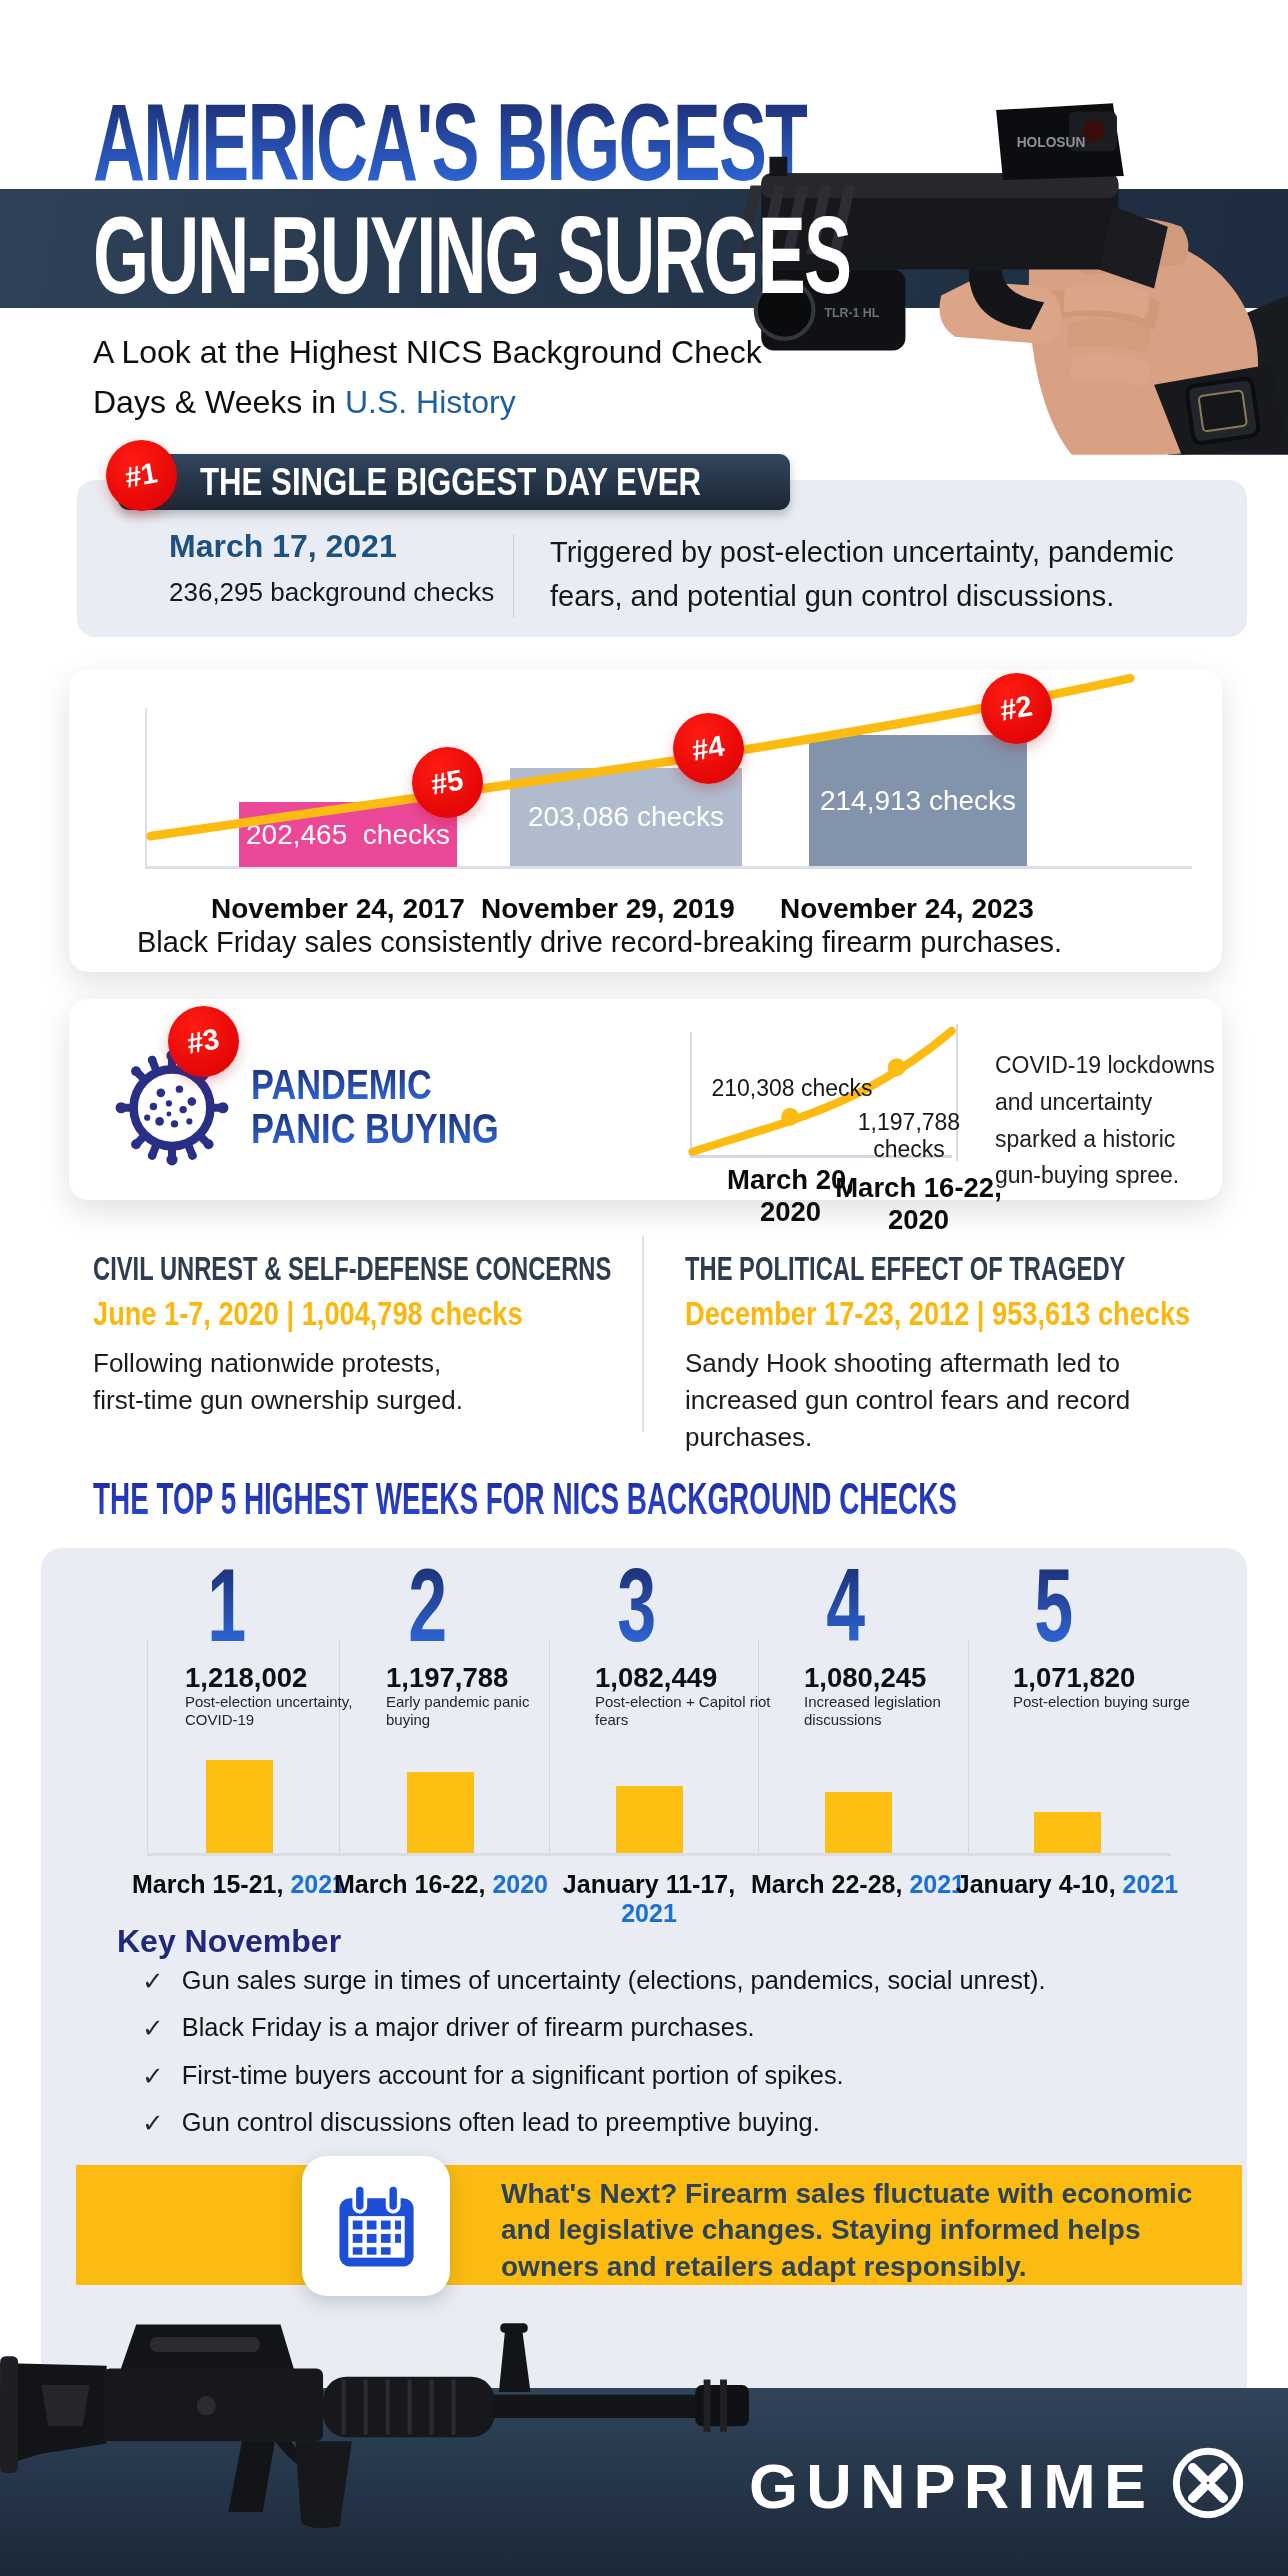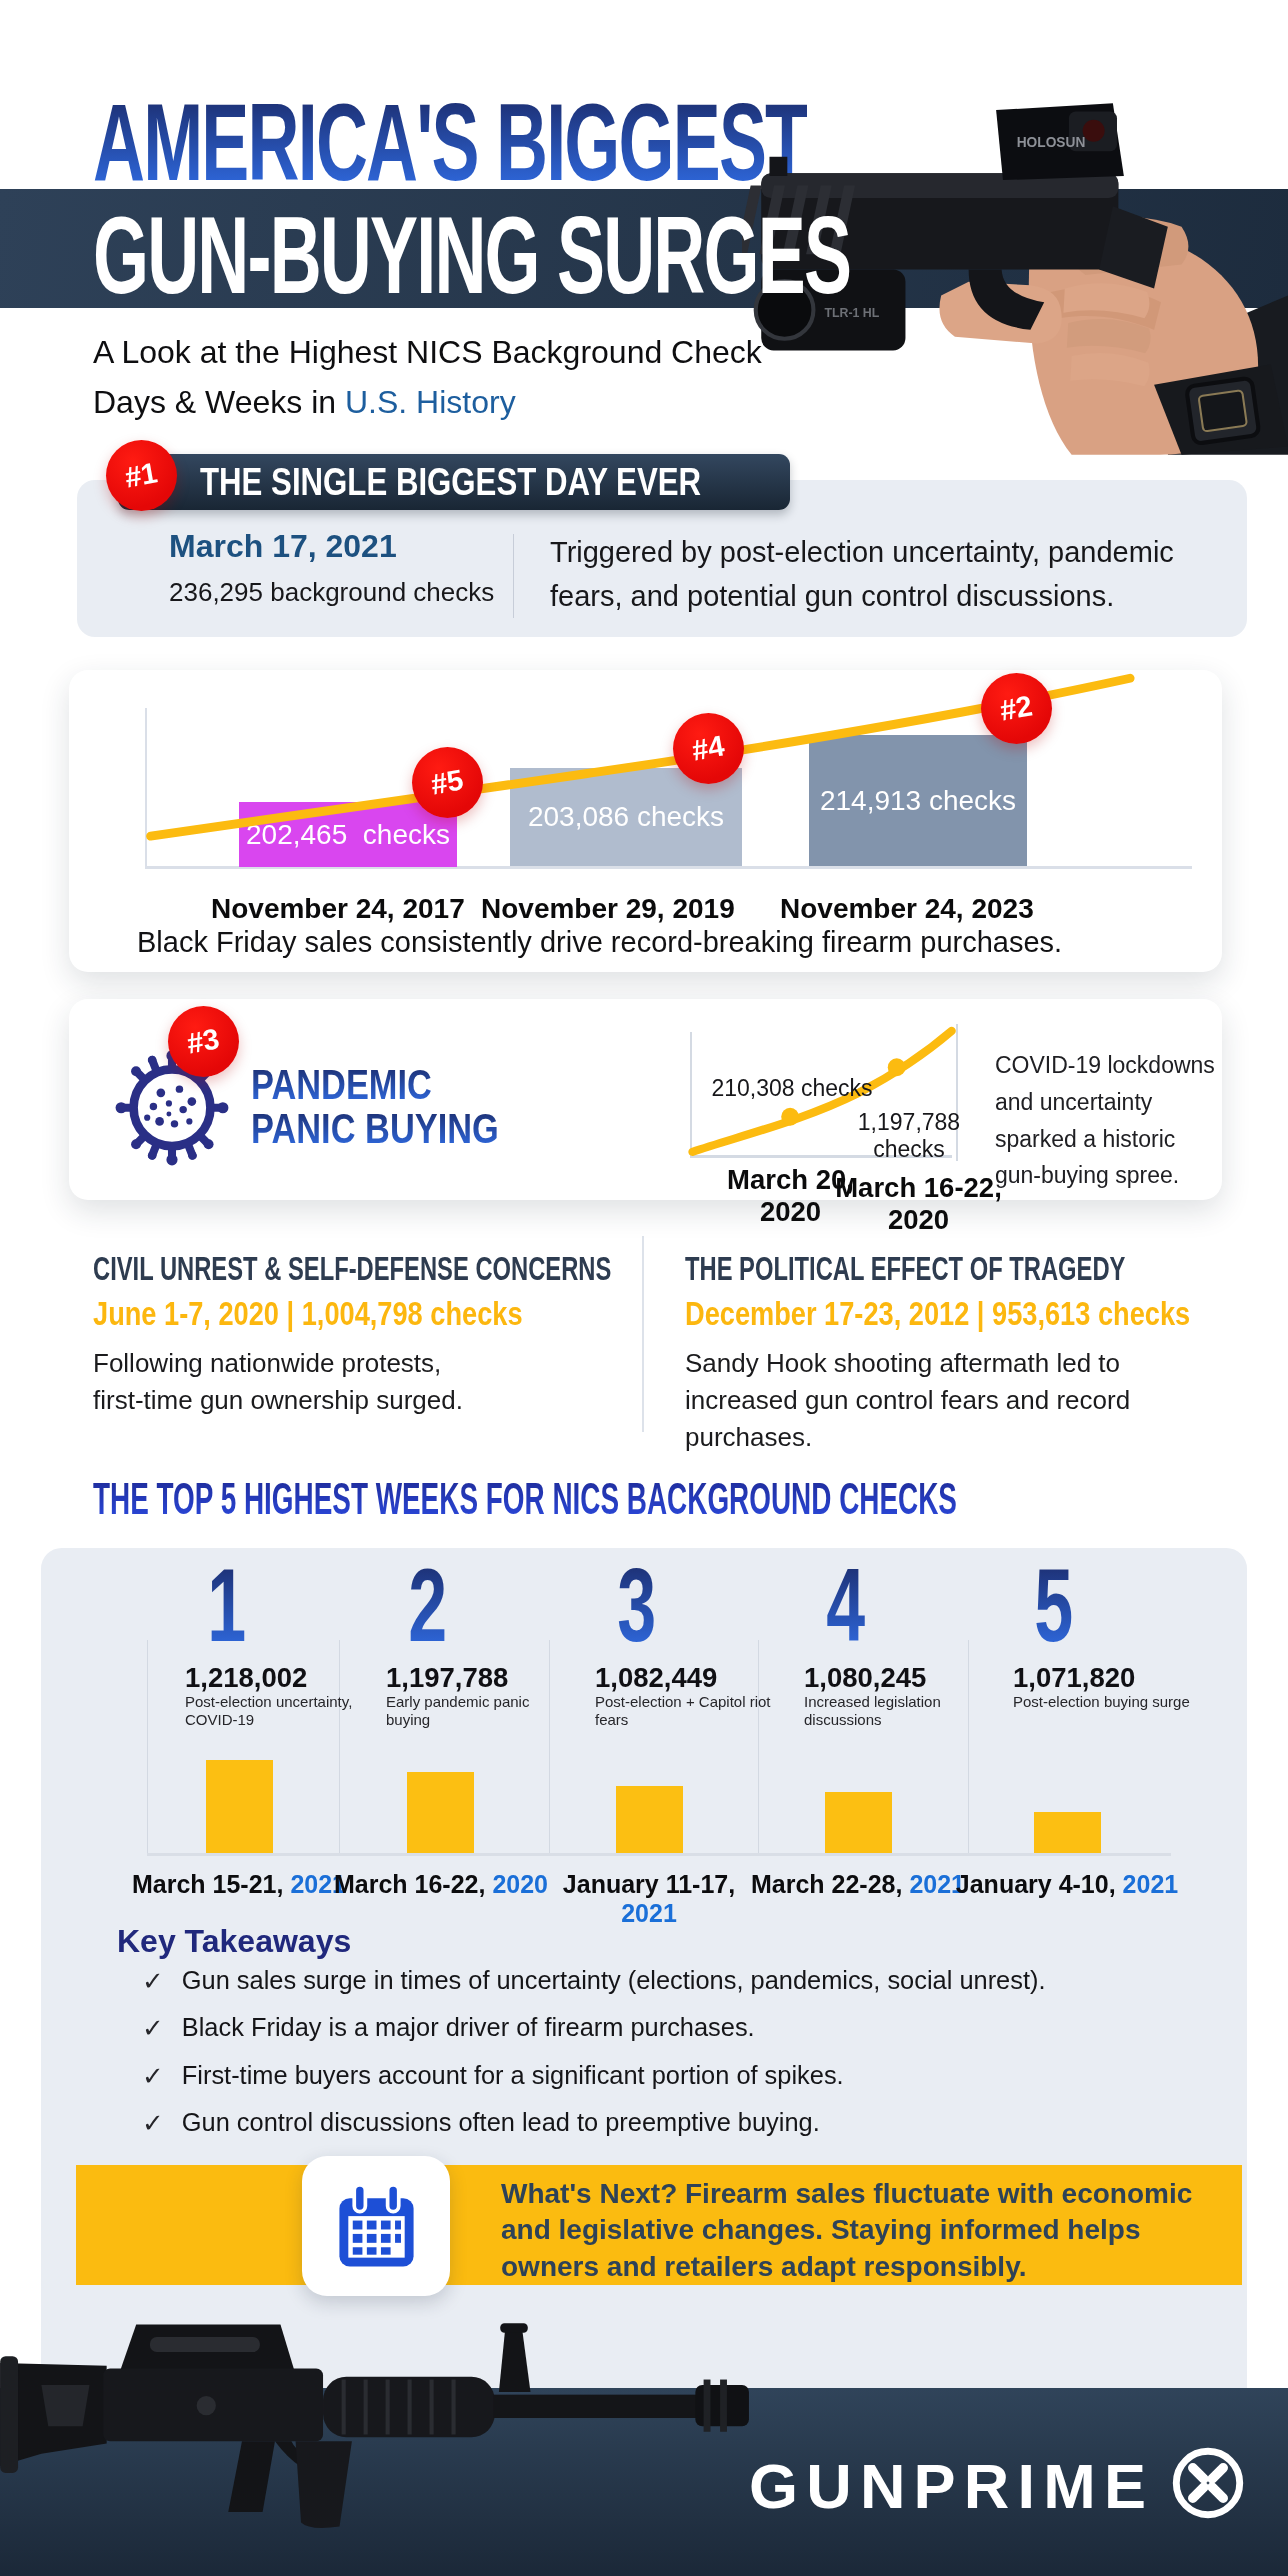--- a/index.html
+++ b/index.html
@@ -42,21 +42,21 @@
   #card1-divider{left:513px;top:534px;width:1.4px;height:84px;background:#c7cdd8;z-index:2;}
   #card1-desc{left:550px;top:531px;width:659px;font-size:29px;line-height:1.5;color:#17171a;z-index:2;}
   
   #bf-card{left:69px;top:670px;width:1153px;height:302px;background:#fff;border-radius:19px;
     box-shadow:0 11px 30px rgba(30,40,60,.14);z-index:1;}
   #bf-axis-y{left:145px;top:708px;width:2.1px;height:160px;background:#dadfe8;z-index:2;}
   #bf-axis-x{left:145px;top:866px;width:1047px;height:3.4px;background:#dadfe8;z-index:2;}
   .bf-bar{position:absolute;display:flex;align-items:center;justify-content:center;
     color:#fff;font-size:28px;z-index:3;}
   .bf-bar span{white-space:pre;}
-  #bf-bar-0{left:239px;top:802px;width:218px;height:65px;background:#d946ef;}
+  #bf-bar-0{left:239px;top:802px;width:218px;height:65px;background:#ec4899;}
   #bf-bar-1{left:510px;top:768px;width:232px;height:98px;background:#b0bcce;}
   #bf-bar-2{left:809px;top:735px;width:218px;height:131px;background:#8294ac;}
   #bf-line{left:69px;top:670px;width:1153px;height:302px;z-index:4;}
   #bf-badge-0{left:412px;top:747px;}
   #bf-badge-1{left:673px;top:713px;}
   #bf-badge-2{left:981px;top:673px;}
   .bf-date{position:absolute;top:893px;width:275px;text-align:left;
     font-size:28px;font-weight:bold;color:#0b0b0c;z-index:3;}
   #bf-date-0{left:211px;} #bf-date-1{left:481px;} #bf-date-2{left:780px;}
   #bf-caption{left:137px;top:926px;font-size:29px;color:#121214;z-index:3;}
@@ -334,21 +334,21 @@
 <div class="t5-bar" id="t5-bar-3"></div>
 <div class="t5-bar" id="t5-bar-4"></div>
 <div class="abs" id="t5-baseline"></div>
 
 <div class="t5-date" id="t5-date-0"><span>March 15-21,</span> <span class="yr">2021</span></div>
 <div class="t5-date" id="t5-date-1"><span>March 16-22,</span> <span class="yr">2020</span></div>
 <div class="t5-date" id="t5-date-2"><span>January 11-17,</span> <span class="yr">2021</span></div>
 <div class="t5-date" id="t5-date-3"><span>March 22-28,</span> <span class="yr">2021</span></div>
 <div class="t5-date" id="t5-date-4"><span>January 4-10,</span> <span class="yr">2021</span></div>
 
-<div class="abs" id="tk-heading">Key Takeaways</div>
+<div class="abs" id="tk-heading">Key November</div>
 <div class="tk-item" id="tk-0">
     <span class="chk">✓</span>
     <span class="txt">Gun sales surge in times of uncertainty (elections, pandemics, social unrest).</span>
   </div>
 <div class="tk-item" id="tk-1">
     <span class="chk">✓</span>
     <span class="txt">Black Friday is a major driver of firearm purchases.</span>
   </div>
 <div class="tk-item" id="tk-2">
     <span class="chk">✓</span>

